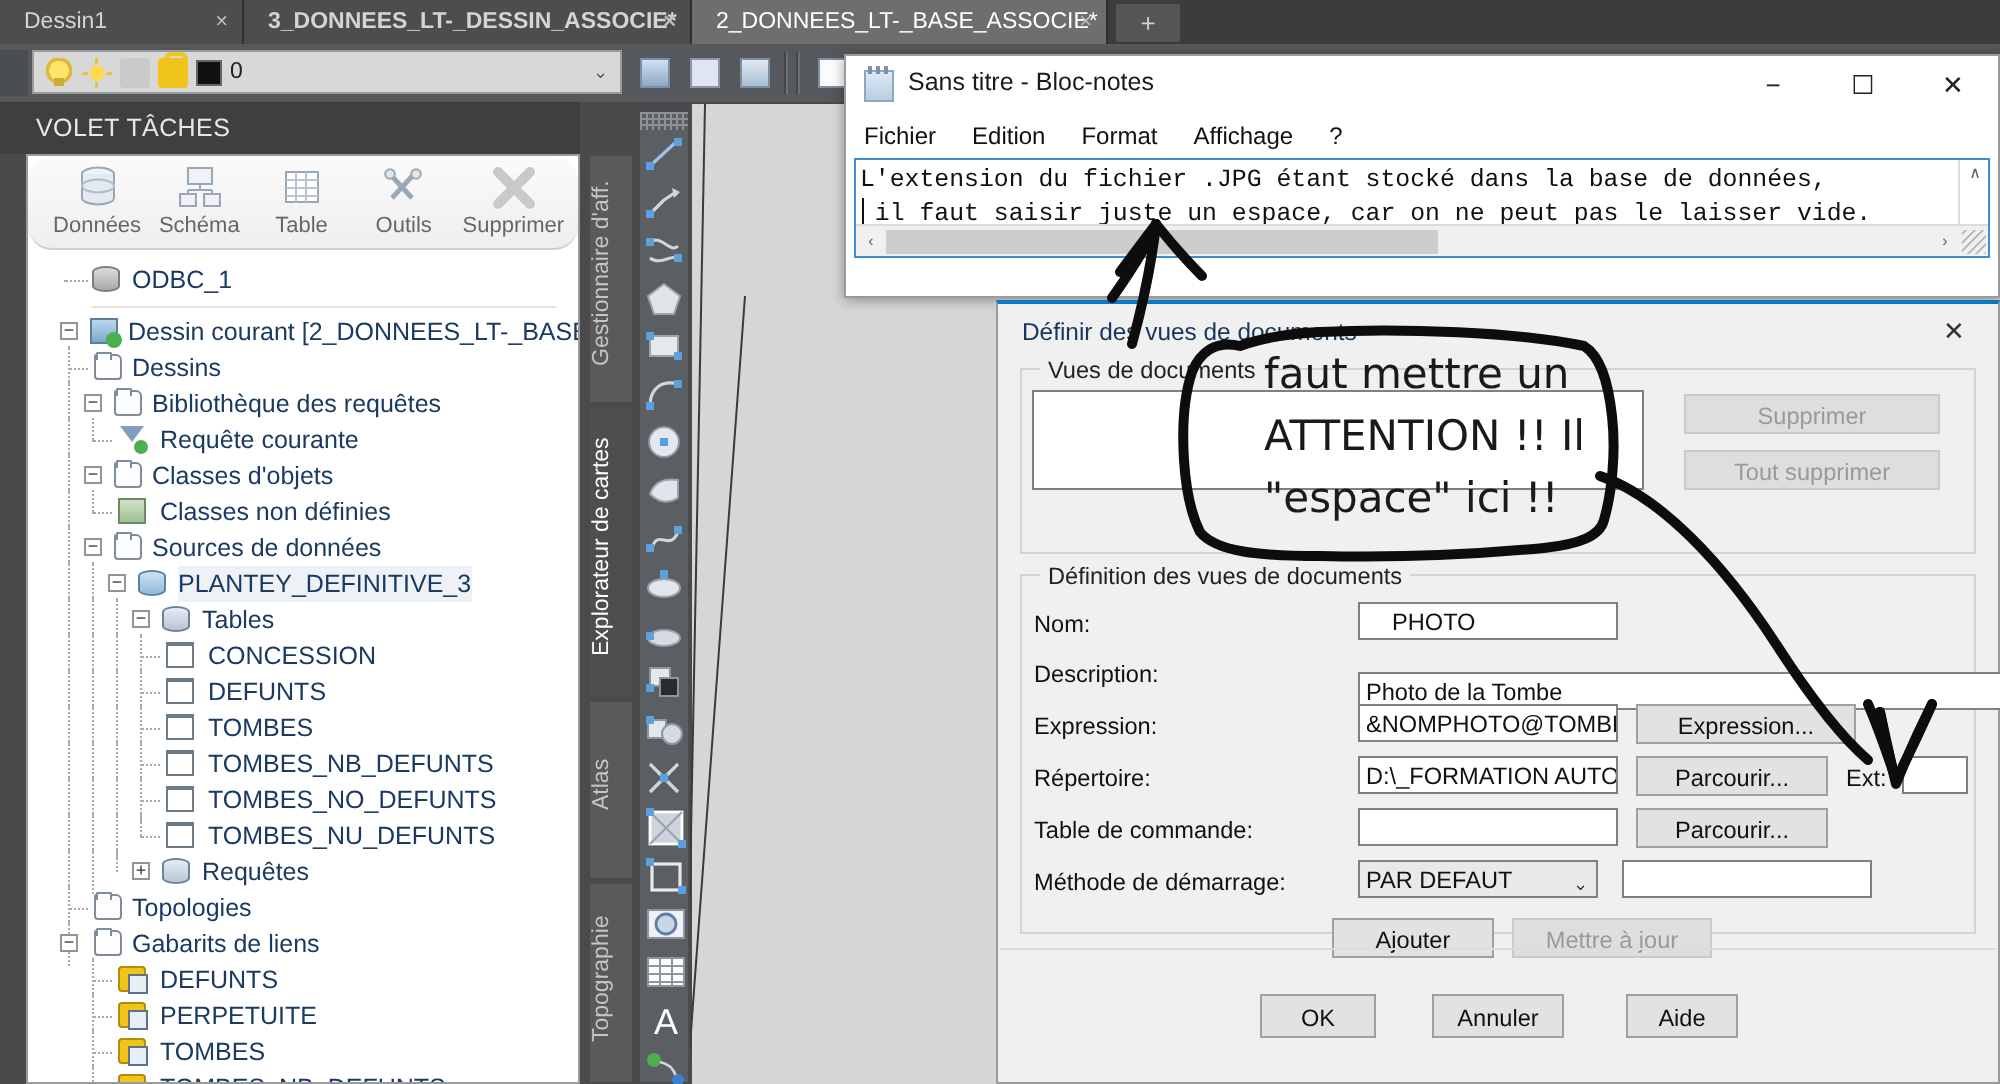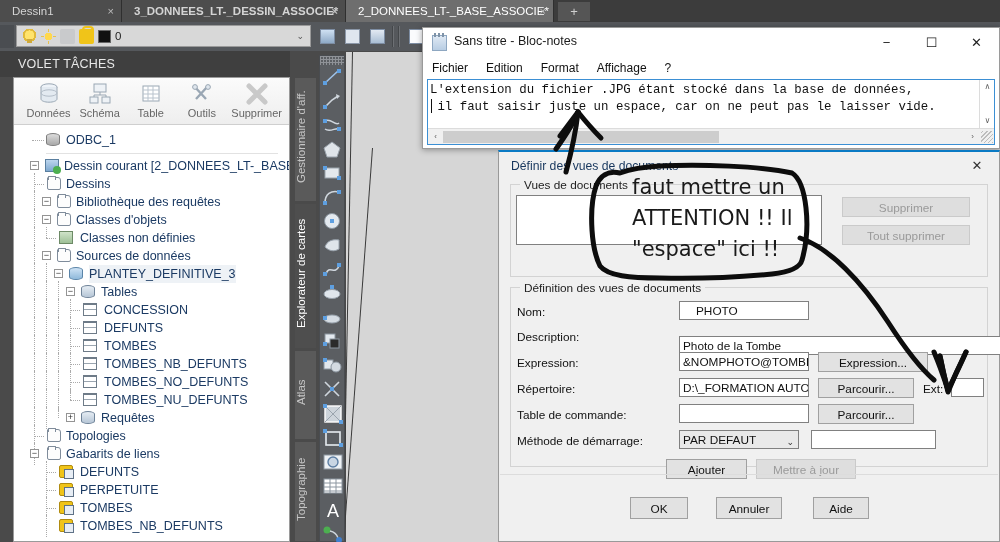--- a/index.html
+++ b/index.html
@@ -72,21 +72,21 @@
      background:repeating-linear-gradient(#8b8b8b 0 1px, transparent 1px 3px); }
 
   
   #volet-body {
     position:absolute; left:13px; top:77px; width:277px; height:465px;
     background:#ffffff; border:1px solid #9a9a9a; overflow:hidden;
   }
   #volet-toolbar {
     position:absolute; left:0; top:0; width:275px; height:47px;
     background:linear-gradient(#fbfbfb,#eeeeee); border-bottom:1px solid #cfcfcf;
-    display:flex; align-items:flex-start; padding:3px 6px 0 12px; gap:6px;
+    display:flex; align-items:flex-start; padding:3px 6px 0 12px; gap:6px;border-radius:12px;
   }
   .tp-btn { width:48px; text-align:center; color:#666; font-size:11px; }
   .tp-ico { height:25px; display:flex; align-items:center; justify-content:center; }
   .tp-lab { display:block; margin-top:1px; }
 
   
   #tree { position:absolute; left:0; top:47px; width:275px; height:416px; padding:6px 0 0 14px; overflow:hidden; }
   .tnode { position:relative; height:18px; line-height:18px; white-space:nowrap; font-size:12.5px; color:#1b3a63; }
   .tnode .tlabel { position:absolute; left:0; top:0; }
   .expander {
@@ -149,21 +149,21 @@
   #np-title { position:absolute; left:0; top:0; width:576px; height:29px; background:#fff; }
   #np-ico { position:absolute; left:9px; top:7px; width:15px; height:16px;
      background:linear-gradient(#dfe9f4,#b8cde3); border:1px solid #8ea7c1; }
   #np-ico:after{content:"";position:absolute;left:1px;top:-3px;width:11px;height:4px;
      background:repeating-linear-gradient(90deg,#7f93a8 0 2px,transparent 2px 4px);}
   #np-caption { position:absolute; left:31px; top:6px; color:#1a1a1a; font-size:12.5px; }
   .np-ctl { position:absolute; top:0; width:45px; height:29px; color:#222; font-size:13px;
      text-align:center; line-height:29px; }
   #np-menu { position:absolute; left:0; top:29px; width:576px; height:22px; background:#fff;
      display:flex; align-items:center; padding-left:9px; gap:18px; font-size:12px; color:#111; }
-  #np-textwrap { position:absolute; left:4px; top:51px; width:568px; height:66px;
+  #np-textwrap { position:absolute; left:4px; top:51px; width:568px; height:50px;
      border:1px solid #3b8fd4; background:#fff; }
   #np-text { position:absolute; left:2px; top:2px; width:534px; font-family:"Liberation Mono", monospace;
      font-size:12.4px; line-height:17px; color:#111; white-space:pre; }
   #np-caret { position:absolute; left:3px; top:19px; width:1px; height:14px; background:#111; }
   #np-vscroll { position:absolute; right:0; top:0; width:15px; height:48px; background:#fff; border-left:1px solid #dcdcdc; }
   .np-arrow { position:absolute; width:15px; height:14px; text-align:center; font-size:8px; color:#606060; line-height:14px; }
   #np-hscroll { position:absolute; left:0; bottom:0; width:566px; height:16px; background:#f0f0f0; border-top:1px solid #dcdcdc; }
   #np-hthumb { position:absolute; left:15px; top:2px; width:276px; height:12px; background:#cdcdcd; }
   #np-grip { position:absolute; right:1px; bottom:1px; width:12px; height:12px;
      background:repeating-linear-gradient(-45deg,#bdbdbd 0 1px,transparent 1px 3px); }
@@ -335,20 +335,27 @@
         <span class="tlabel" style="left:38px;">Dessins</span>
       </div>
 
       <div class="tnode">
         <span class="tline-v" style="left:6px;top:-2px;height:22px;"></span>
         <span class="expander" style="left:14px;">−</span>
         <span class="ico ic-folder" style="left:29px;"></span>
         <span class="tlabel" style="left:48px;">Bibliothèque des requêtes</span>
       </div>
 
+      <div class="tnode">
+        <span class="tline-v" style="left:6px;top:-2px;height:22px;"></span>
+        <span class="tline-v" style="left:18px;top:-2px;height:11px;"></span>
+        <span class="tline-h" style="left:18px;top:9px;width:10px;"></span>
+        <span class="ico ic-query" style="left:31px;"></span>
+        <span class="tlabel" style="left:52px;">Requête courante</span>
+      </div>
 
       <div class="tnode">
         <span class="tline-v" style="left:6px;top:-2px;height:22px;"></span>
         <span class="expander" style="left:14px;">−</span>
         <span class="ico ic-folder" style="left:29px;"></span>
         <span class="tlabel" style="left:48px;">Classes d'objets</span>
       </div>
 
       <div class="tnode">
         <span class="tline-v" style="left:6px;top:-2px;height:22px;"></span>

